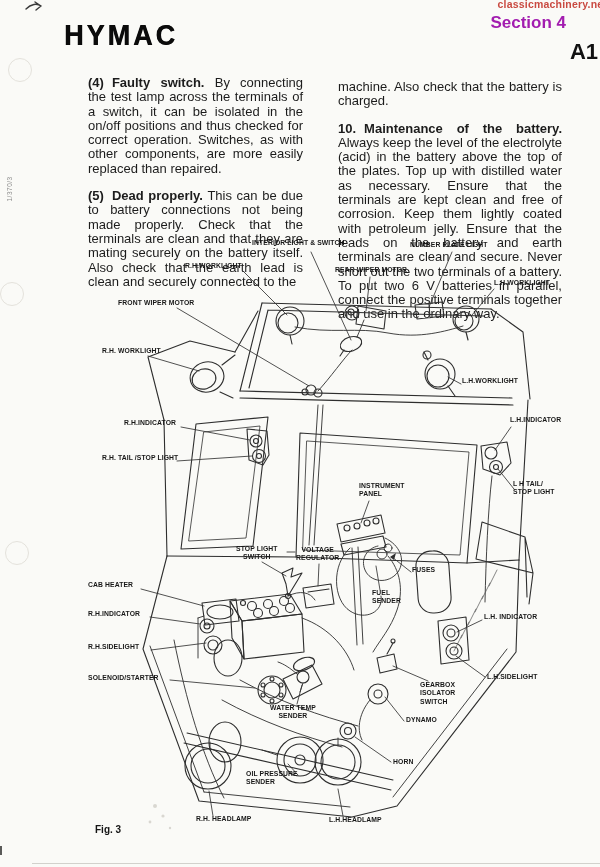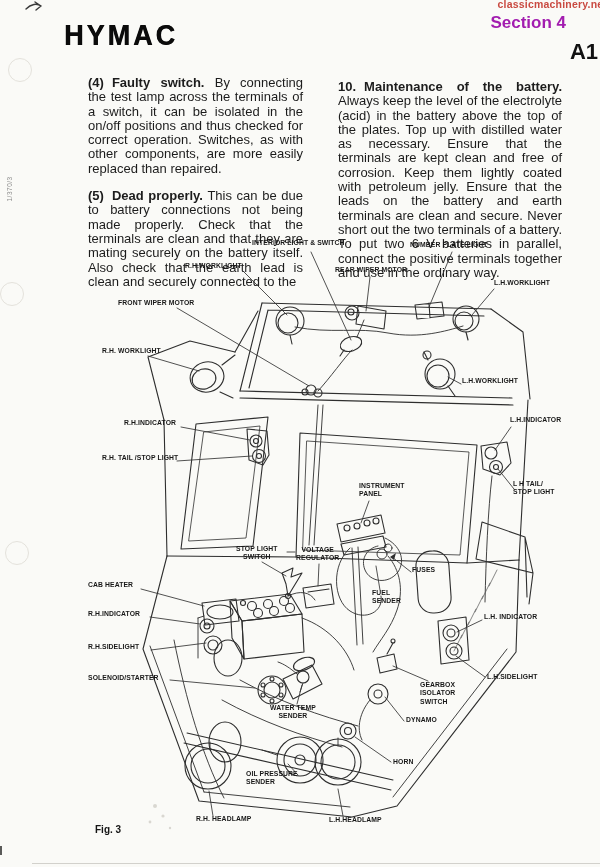--- a/index.html
+++ b/index.html
@@ -38,20 +38,21 @@
 <div class="punch" style="left:0px;top:282px;"></div>
 <div class="punch" style="left:5px;top:541px;"></div>
 <div class="scanline"></div>
 <div class="edgemark"></div>
 
 <div class="col" style="left:88px;top:76px;width:215px;">
   <p><b>(4)</b><b class="lead">Faulty switch.</b><span> By connecting the test lamp across the terminals of a switch, it can be isolated in the on/off positions and thus checked for correct operation. Switches, as with other components, are more easily replaced than repaired.</span></p>
   <p><b>(5)</b><b class="lead">Dead properly.</b><span> This can be due to battery connections not being made properly. Check that the terminals are clean and that they are mating securely on the battery itself. Also check that the earth lead is clean and securely connected to the</span></p>
 </div>
 <div class="col" style="left:338px;top:80px;width:224px;">
+  <p><span>machine. Also check that the battery is charged.</span></p>
   <p><b>10.</b><b class="lead">Maintenance of the battery.</b><span> Always keep the level of the electrolyte (acid) in the battery above the top of the plates. Top up with distilled water as necessary. Ensure that the terminals are kept clean and free of corrosion. Keep them lightly coated with petroleum jelly. Ensure that the leads on the battery and earth terminals are clean and secure. Never short out the two terminals of a battery. To put two 6 V batteries in parallel, connect the positive terminals together and use in the ordinary way.</span></p>
 </div>
 
 <svg class="diagram" width="600" height="867" viewBox="0 0 600 867" fill="none" stroke="#2e2e2e" stroke-width="1.1" stroke-linecap="round" stroke-linejoin="round">
 
   <g stroke="#3a3a3a" stroke-width="1.4">
     <path d="M26,9 C31,4 37,3 41,6 M41,6 L35,2 M41,6 L36,10"></path>
   </g>
 
   <g>

